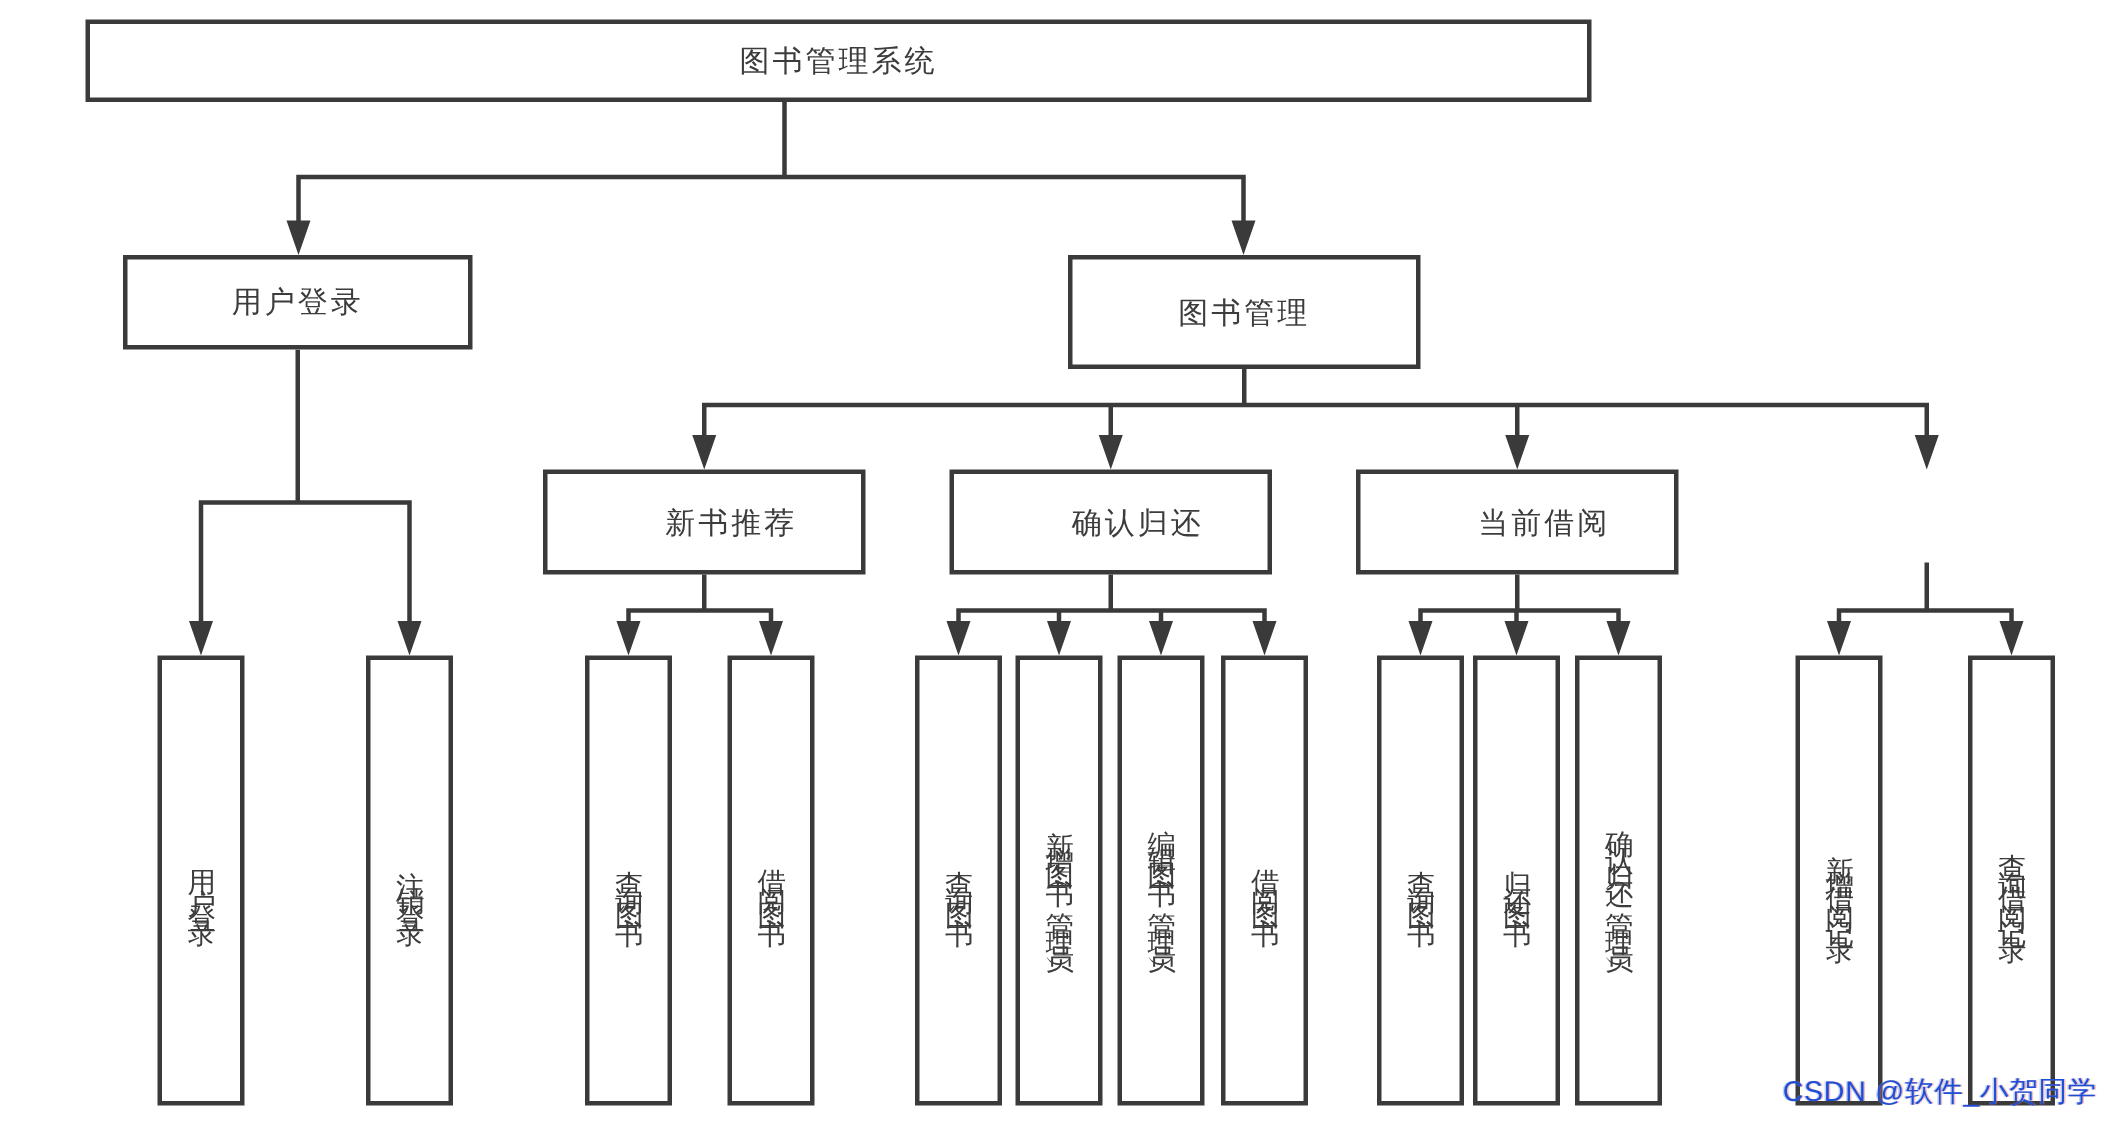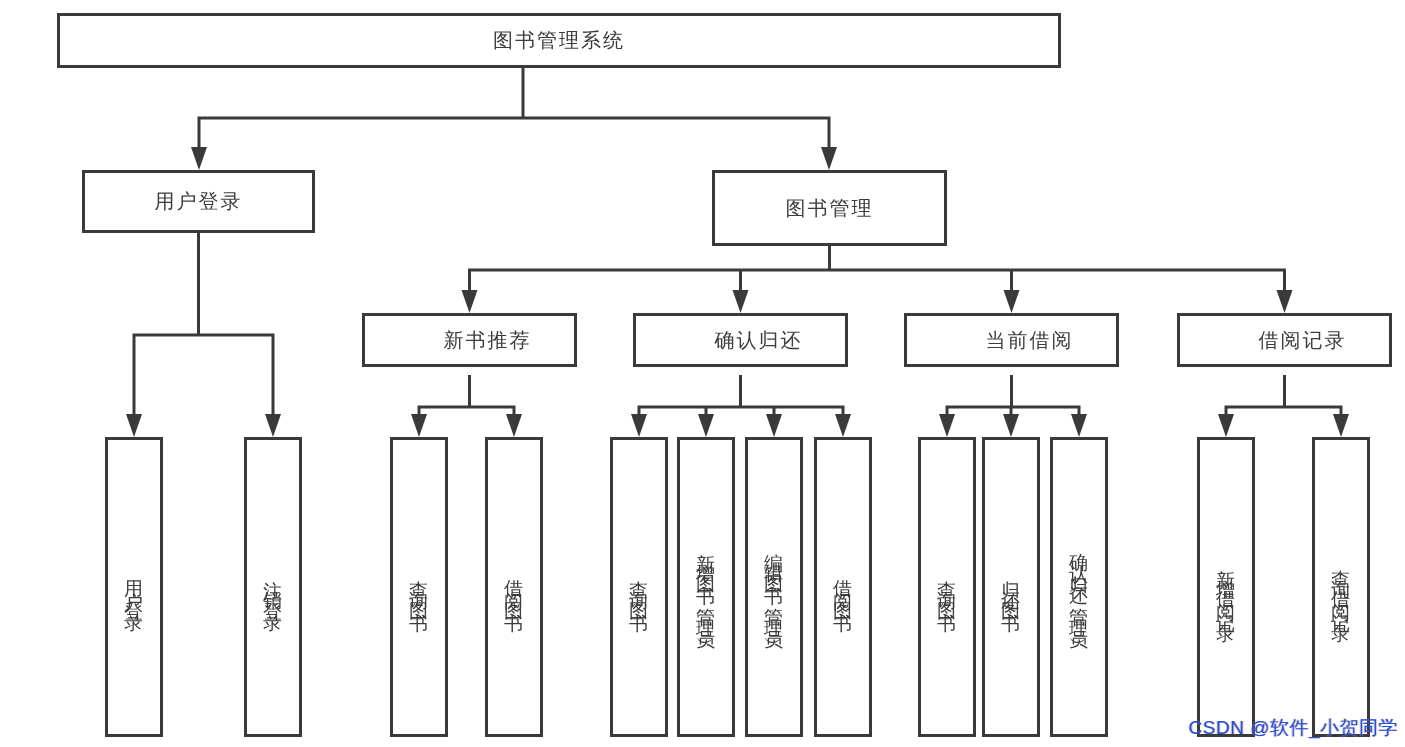--- a/index.html
+++ b/index.html
@@ -14,21 +14,21 @@
   }
   .h-label{font-size:20px;letter-spacing:2px;white-space:nowrap;}
   .v-box .v-label{
     writing-mode:vertical-rl;text-orientation:mixed;
     font-size:19px;letter-spacing:11px;line-height:1;white-space:nowrap;
   }
   
   .root-box  {left:21px;  top:13px;  width:1004px;height:55px;margin-left:36px;}
   .l2-0      {left:82px;  top:170px; width:233px; height:63px;}
   .l2-1      {left:712px; top:170px; width:235px; height:76px;}
-  .l3        {top:313px;  width:215px;height:54px;padding-left:36px;}
+  .l3        {top:313px;  width:215px;height:70px;padding-left:36px;}
   .l3-0{left:362px;} .l3-1{left:633px;} .l3-2{left:904px;} .l3-3{left:1177px;}
   .leaf      {top:437px;  width:58px; height:300px;}
   .lf-0{left:105px;} .lf-1{left:244px;}
   .lf-2{left:390px;} .lf-3{left:485px;}
   .lf-4{left:610px;} .lf-5{left:677px;} .lf-6{left:745px;} .lf-7{left:814px;}
   .lf-8{left:918px;} .lf-9{left:982px;} .lf-10{left:1050px;}
   .lf-11{left:1197px;} .lf-12{left:1312px;}
   .watermark{
     position:absolute;right:7px;bottom:6px;font-size:19px;color:#1d4ed8;
     letter-spacing:0.5px;white-space:nowrap;
@@ -82,23 +82,20 @@
 
   <div class="box l3 l3-0">
     <span class="h-label">新书推荐</span>
   </div>
   <div class="box l3 l3-1">
     <span class="h-label">确认归还</span>
   </div>
   <div class="box l3 l3-2">
     <span class="h-label">当前借阅</span>
   </div>
-  <div class="box l3 l3-3">
-    <span class="h-label">借阅记录</span>
-  </div>
 
   <div class="box leaf v-box lf-0">
     <span class="v-label">用户登录</span>
   </div>
   <div class="box leaf v-box lf-1">
     <span class="v-label">注销登录</span>
   </div>
   <div class="box leaf v-box lf-2">
     <span class="v-label">查询图书</span>
   </div>

